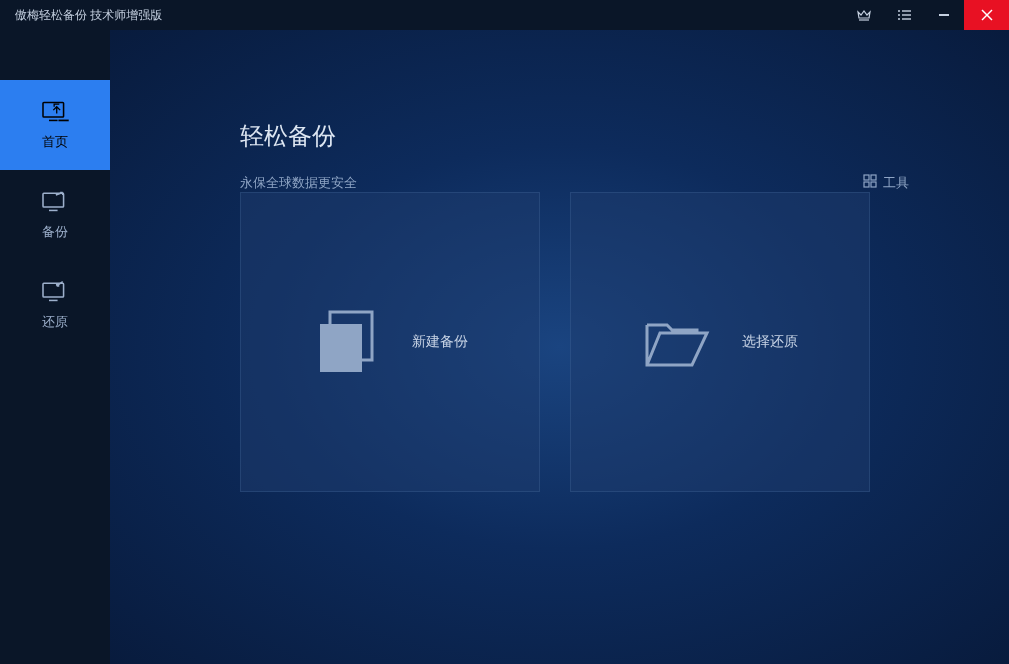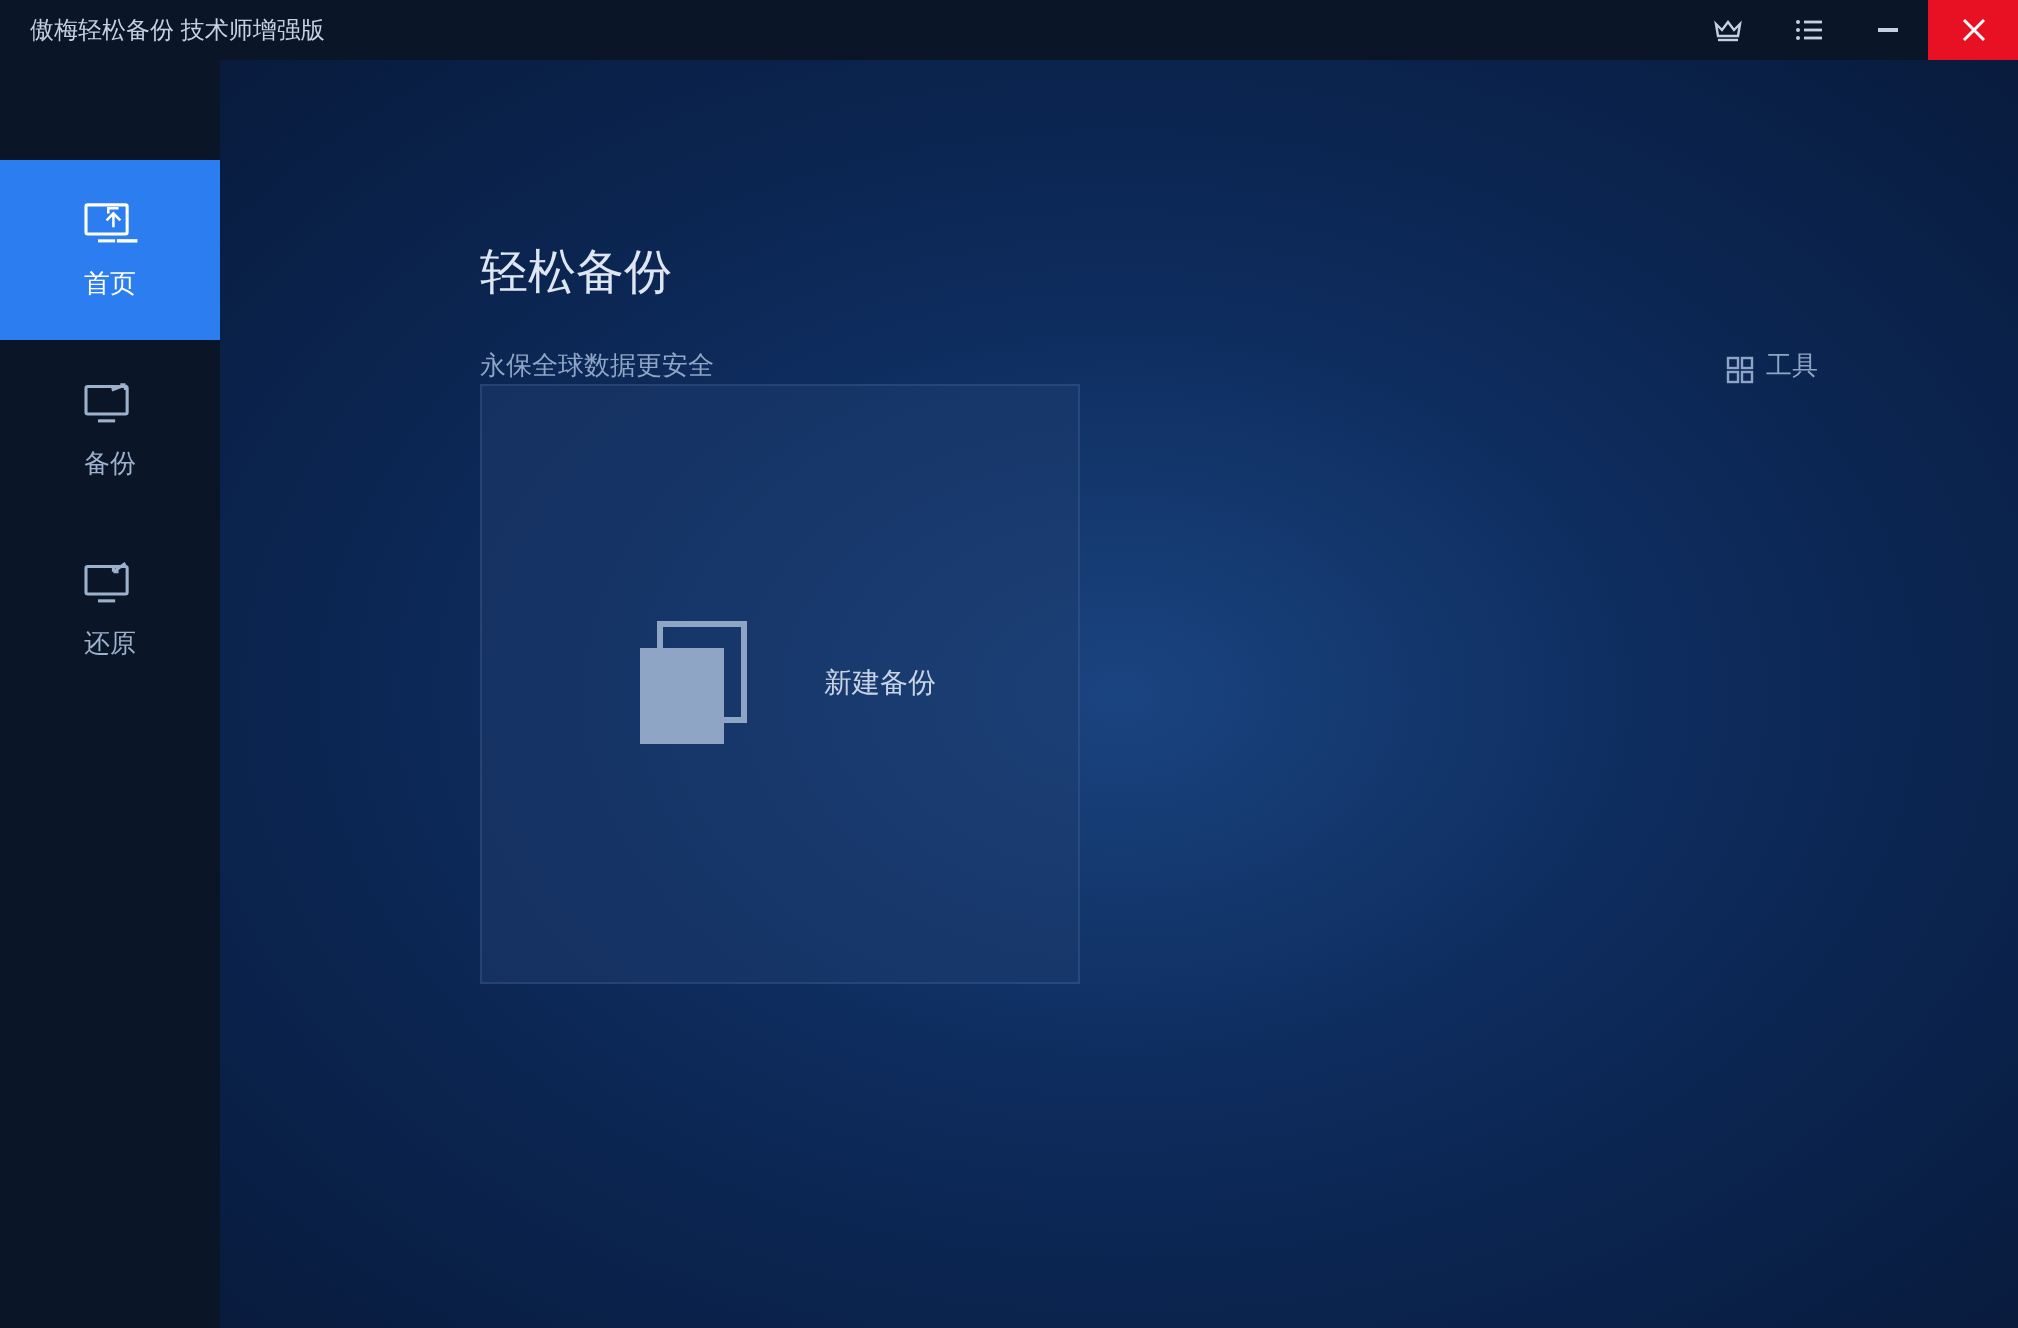--- a/index.html
+++ b/index.html
@@ -61,21 +61,21 @@
       display: flex;
       flex-direction: column;
       align-items: center;
       justify-content: center;
       gap: 10px;
       cursor: pointer;
       color: #9db0cc;
     }
     .sidebar-item.active {
       background: #2c7ef0;
-      color: #ffffff;
+      color: #000000;
     }
     .sidebar-icon {
       width: 28px;
       height: 24px;
     }
     .sidebar-label {
       font-size: 13px;
     }
     .content {
       flex: 1;
@@ -94,21 +94,21 @@
       justify-content: space-between;
       align-items: center;
       gap: 18px;
     }
     .content-subtitle {
       color: #8fa5c5;
       font-size: 13px;
     }
     .tools-link {
       display: flex;
-      align-items: flex-end;
+      align-items: flex-start;
       gap: 6px;
       color: #8fa5c5;
       font-size: 13px;
       cursor: pointer;
     }
     .cards {
       display: flex;
       gap: 30px;
     }
     .card {
@@ -216,15 +216,21 @@
       </div>
     </div>
     <div class="cards">
       <div class="card">
         <svg class="card-icon" viewBox="0 0 70 65" fill="#8fa5c5">
           <rect x="18" y="2" width="42" height="48" fill="none" stroke="#8fa5c5" stroke-width="3"></rect>
           <rect x="8" y="14" width="42" height="48"></rect>
         </svg>
         <div class="card-label">新建备份</div>
       </div>
+      <div class="card">
+        <svg class="card-icon" viewBox="0 0 70 65" fill="none" stroke="#8fa5c5" stroke-width="3">
+          <path d="M5 15 L5 55 L50 55 L65 23 L18 23 L5 55 M5 15 L25 15 L30 20 L55 20 L55 23"></path>
+        </svg>
+        <div class="card-label">选择还原</div>
+      </div>
     </div>
   </div>
 </div>
 
 </body></html>

